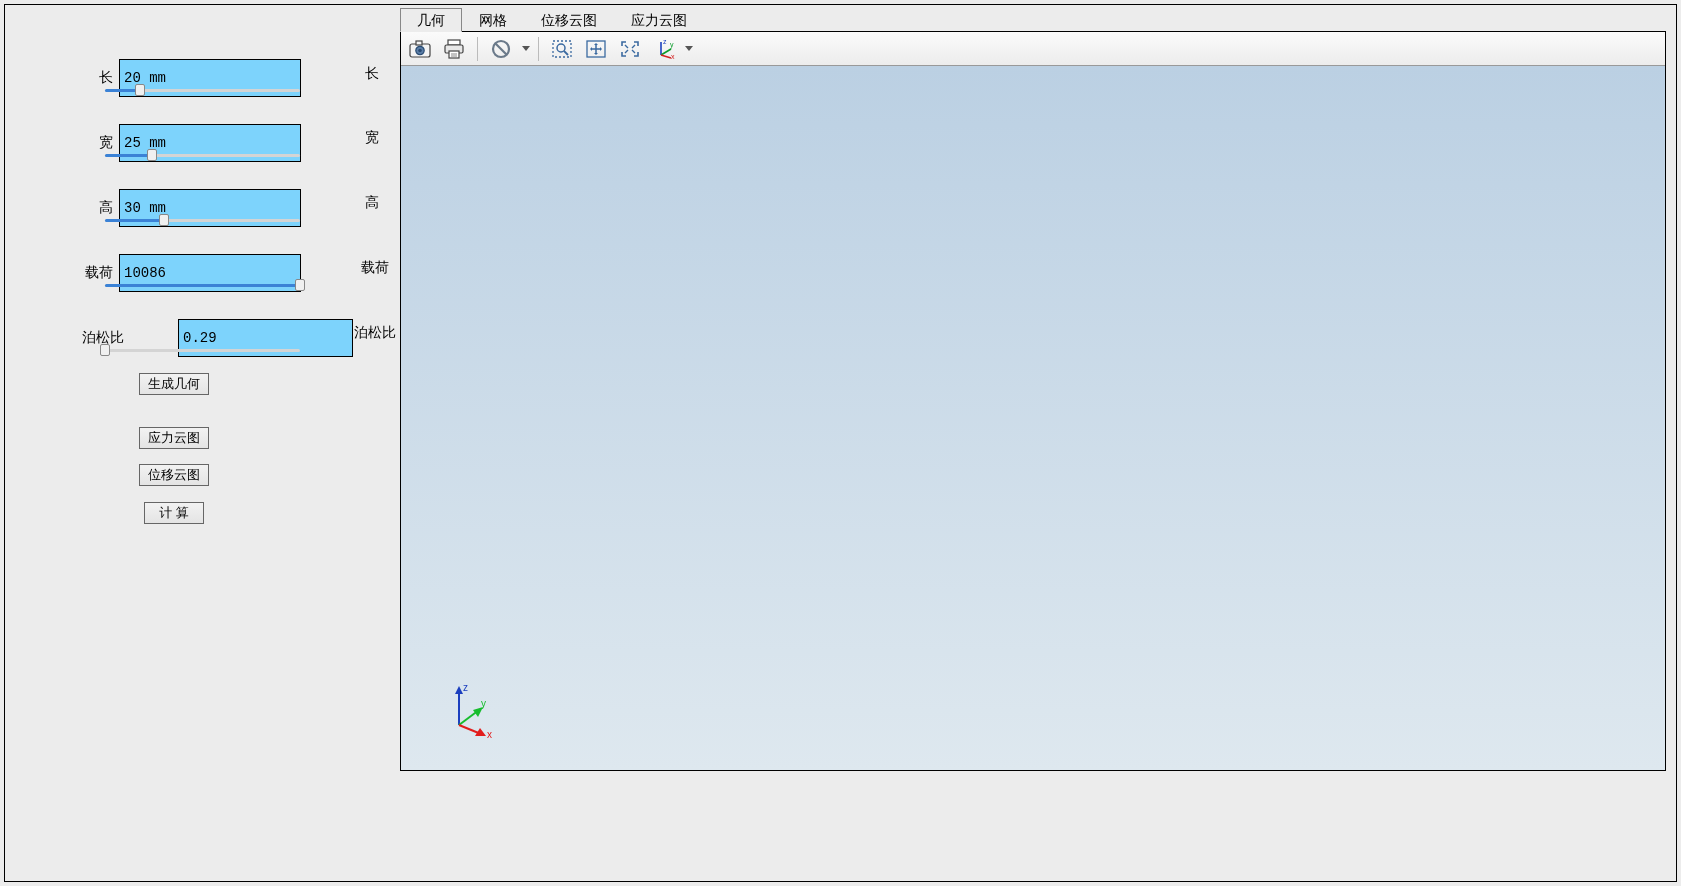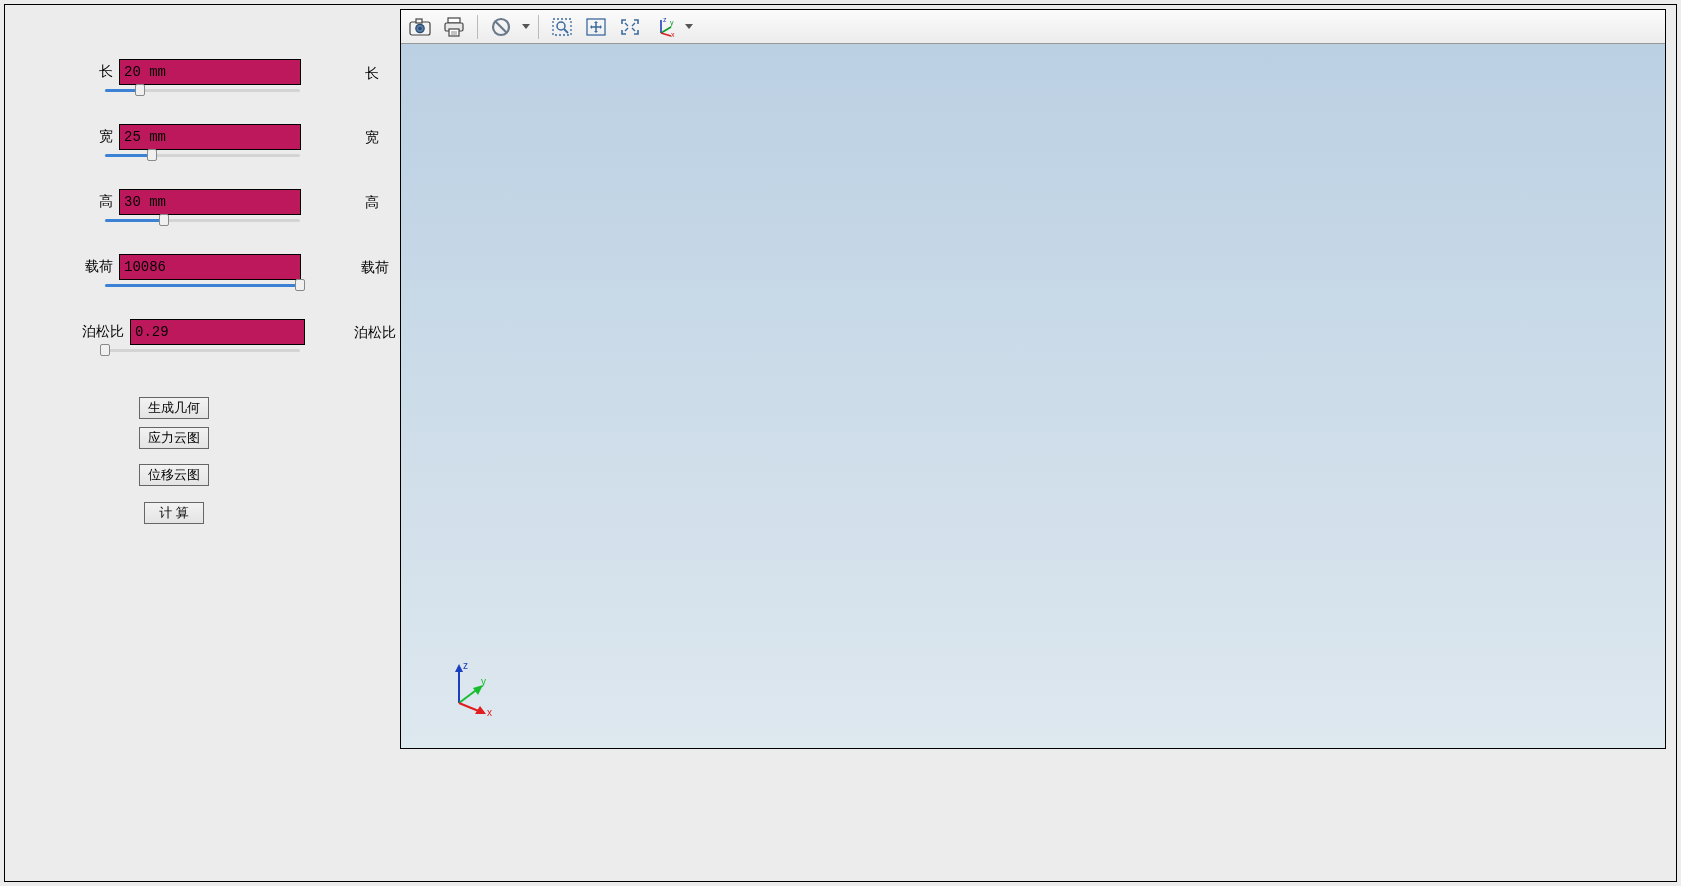--- a/index.html
+++ b/index.html
@@ -30,23 +30,23 @@
     gap: 6px;
   }
   .param-label {
     font-size: 14px;
     min-width: 18px;
     text-align: right;
   }
   .param-label.wide { min-width: 36px; margin-left: -18px; }
   .param-input {
     width: 182px;
-    height: 26px;
+    height: 38px;
     border: 1px solid #000;
-    background: #be185d;
+    background: #7dd3fc;
     font-family: "Courier New", monospace;
     font-size: 14px;
     padding: 1px 4px;
   }
   .slider-track {
     position: absolute;
     left: 100px;
     width: 195px;
     height: 6px;
   }
@@ -199,41 +199,47 @@
       <input class="param-input" value="10086" style="">
     </div>
     <div class="slider-track" style="top:277px">
       <div class="slider-bg"></div>
       <div class="slider-fill" style="width:100%"></div>
       <div class="slider-thumb" style="left:100%"></div>
     </div>
 
     <div class="param-row" style="top:314px; left:77px">
       <span class="param-label" style="min-width:40px">泊松比</span>
-      <input class="param-input" style="width: 175px;" value="0.29">
+      <input class="param-input" style="width: 175px; margin-left: 48px;" value="0.29">
     </div>
     <div class="slider-track" style="top:342px">
       <div class="slider-bg"></div>
       <div class="slider-fill" style="width:0%"></div>
       <div class="slider-thumb" style="left:0%"></div>
     </div>
 
-    <button class="btn" style="top:392px">生成几何</button>
+    <button class="btn" style="top:368px">生成几何</button>
     <button class="btn" style="top:422px">应力云图</button>
     <button class="btn" style="top:459px">位移云图</button>
     <button class="btn" style="top:497px;width:60px;left:139px">计 算</button>
   </div>
 
   <span class="mirror-label" style="left:360px; top:60px">长</span>
   <span class="mirror-label" style="left:360px; top:124px">宽</span>
   <span class="mirror-label" style="left:360px; top:189px">高</span>
   <span class="mirror-label" style="left:356px; top:254px">载荷</span>
   <span class="mirror-label" style="left:349px; top:319px">泊松比</span>
 
   <div class="viewer-area">
+    <div class="tabs">
+      <div class="tab active">几何</div>
+      <div class="tab">网格</div>
+      <div class="tab">位移云图</div>
+      <div class="tab">应力云图</div>
+    </div>
 
     <div class="viewer-frame">
       <div class="toolbar">
 
         <div class="tbtn">
           <svg width="22" height="18" viewBox="0 0 22 18">
             <rect x="1" y="4" width="20" height="13" rx="2" fill="#f4f4f4" stroke="#444" stroke-width="1.2"></rect>
             <rect x="7" y="1" width="6" height="4" fill="#f4f4f4" stroke="#444" stroke-width="1.2"></rect>
             <circle cx="11" cy="10.5" r="4.2" fill="#5b7ea8" stroke="#2a4c73" stroke-width="1.2"></circle>
             <circle cx="11" cy="10.5" r="1.8" fill="#2a4c73"></circle>

